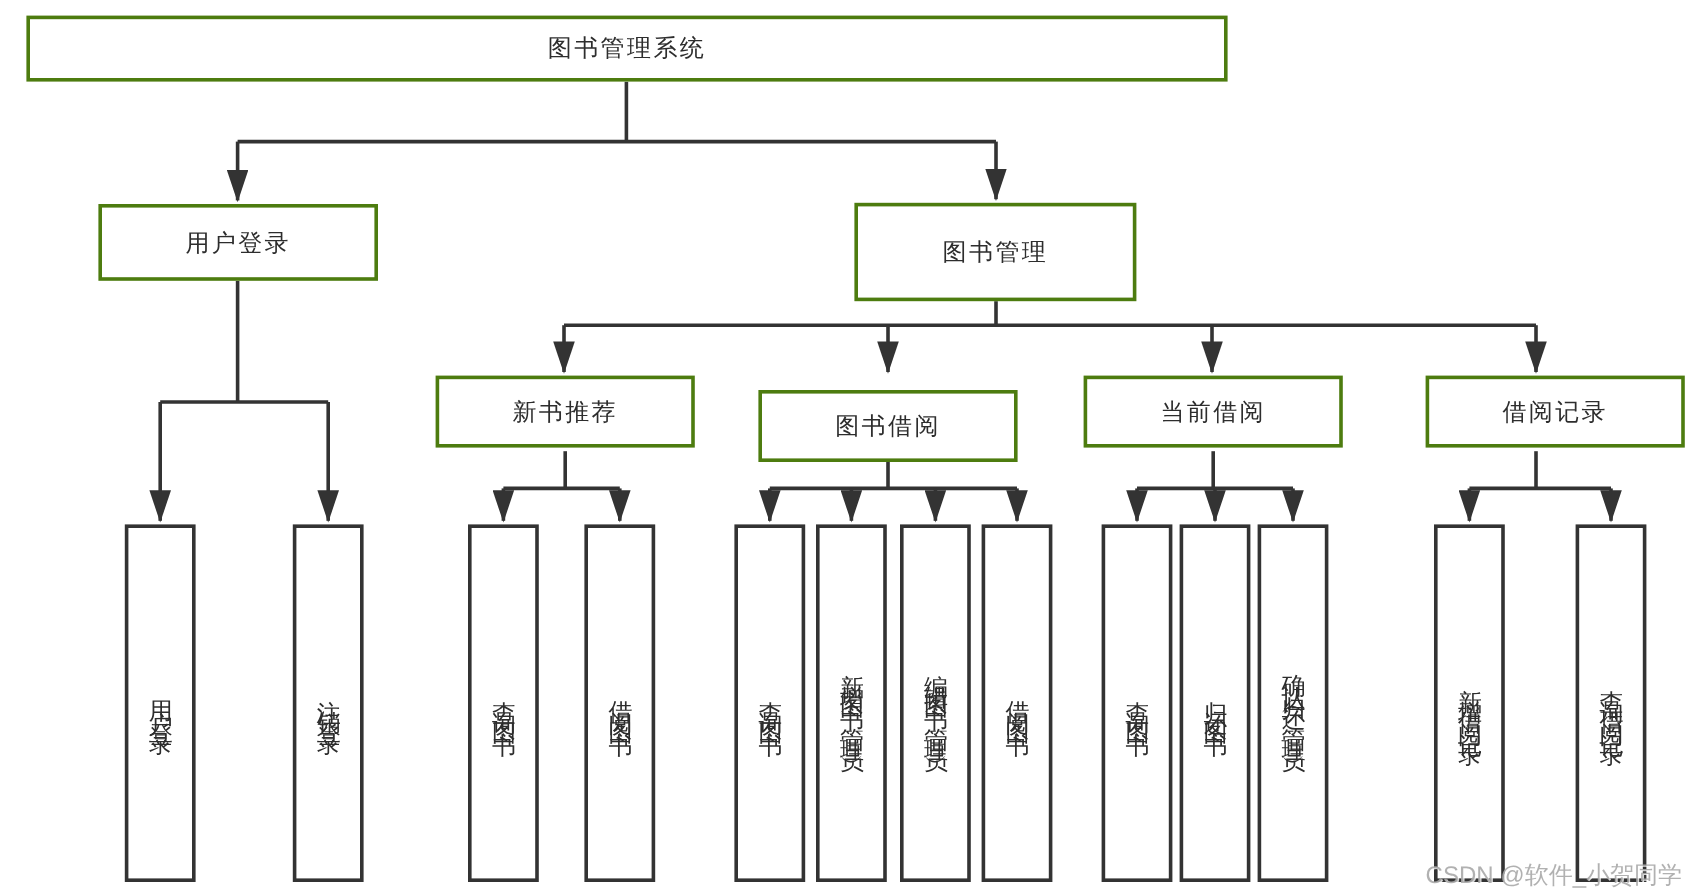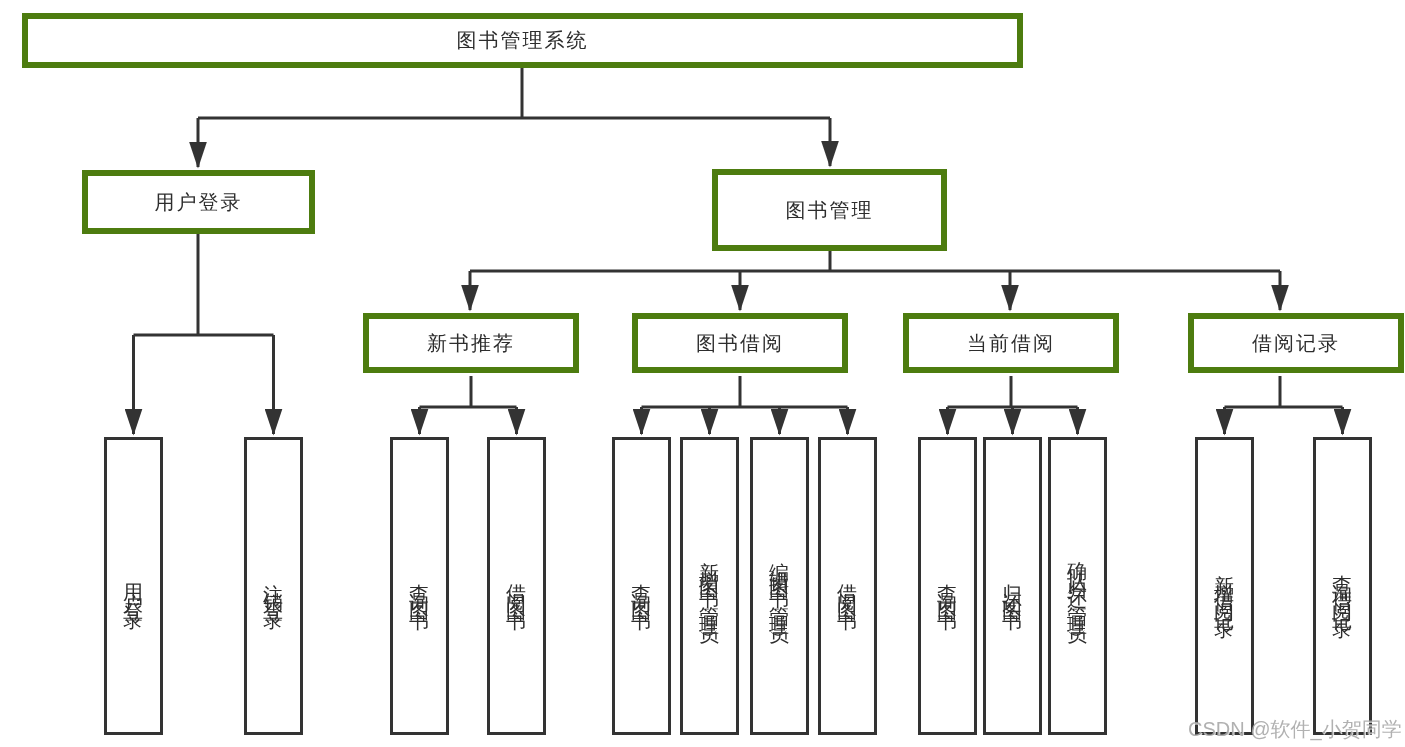--- a/index.html
+++ b/index.html
@@ -9,21 +9,21 @@
     font-family: "Liberation Sans", sans-serif;
     overflow: hidden;
   }
   #connectors {
     position: absolute; left: 0; top: 0; z-index: 0;
   }
   .hnode {
     position: absolute;
     box-sizing: border-box;
     background: #ffffff;
-    border: 6px solid #4d7c0f;
+    border: 3px solid #4d7c0f;
     display: flex; align-items: center; justify-content: center;
     font-size: 20px; color: #2d2d2d;
     letter-spacing: 2px;
     z-index: 1;
     white-space: nowrap;
   }
   .vnode {
     position: absolute;
     box-sizing: border-box;
     background: #ffffff;
@@ -35,21 +35,21 @@
   .vnode span {
     writing-mode: vertical-rl;
     font-size: 20px; color: #2d2d2d;
     letter-spacing: 9px;
     line-height: 1;
   }
   .root-box   { left: 22px;  top: 13px;  width: 1001px; height: 55px; }
   .l2a        { left: 82px;  top: 170px; width: 233px;  height: 64px; }
   .l2b        { left: 712px; top: 169px; width: 235px;  height: 82px; }
   .l3         { top: 313px;  width: 216px; height: 60px; }
-  .l3-1 { left: 363px; }  .l3-2 { left: 632px; }
+  .l3-1 { left: 363px; }  .l3-2 { left: 632px; margin-top: 12px; }
   .l3-3 { left: 903px; }  .l3-4 { left: 1188px; font-family: Liberation Mono, monospace; }
   .lf-1 { left: 104px; }  .lf-2 { left: 244px; }
   .lf-3 { left: 390px; }  .lf-4 { left: 487px; }
   .lf-5 { left: 612px; }  .lf-6 { left: 680px; }
   .lf-7 { left: 750px; }  .lf-8 { left: 818px; }
   .lf-9 { left: 918px; }  .lf-10 { left: 983px; } .lf-11 { left: 1048px; }
   .lf-12 { left: 1195px; } .lf-13 { left: 1313px; }
   .watermark {
     position: absolute;
     left: 1188px; top: 716px;

